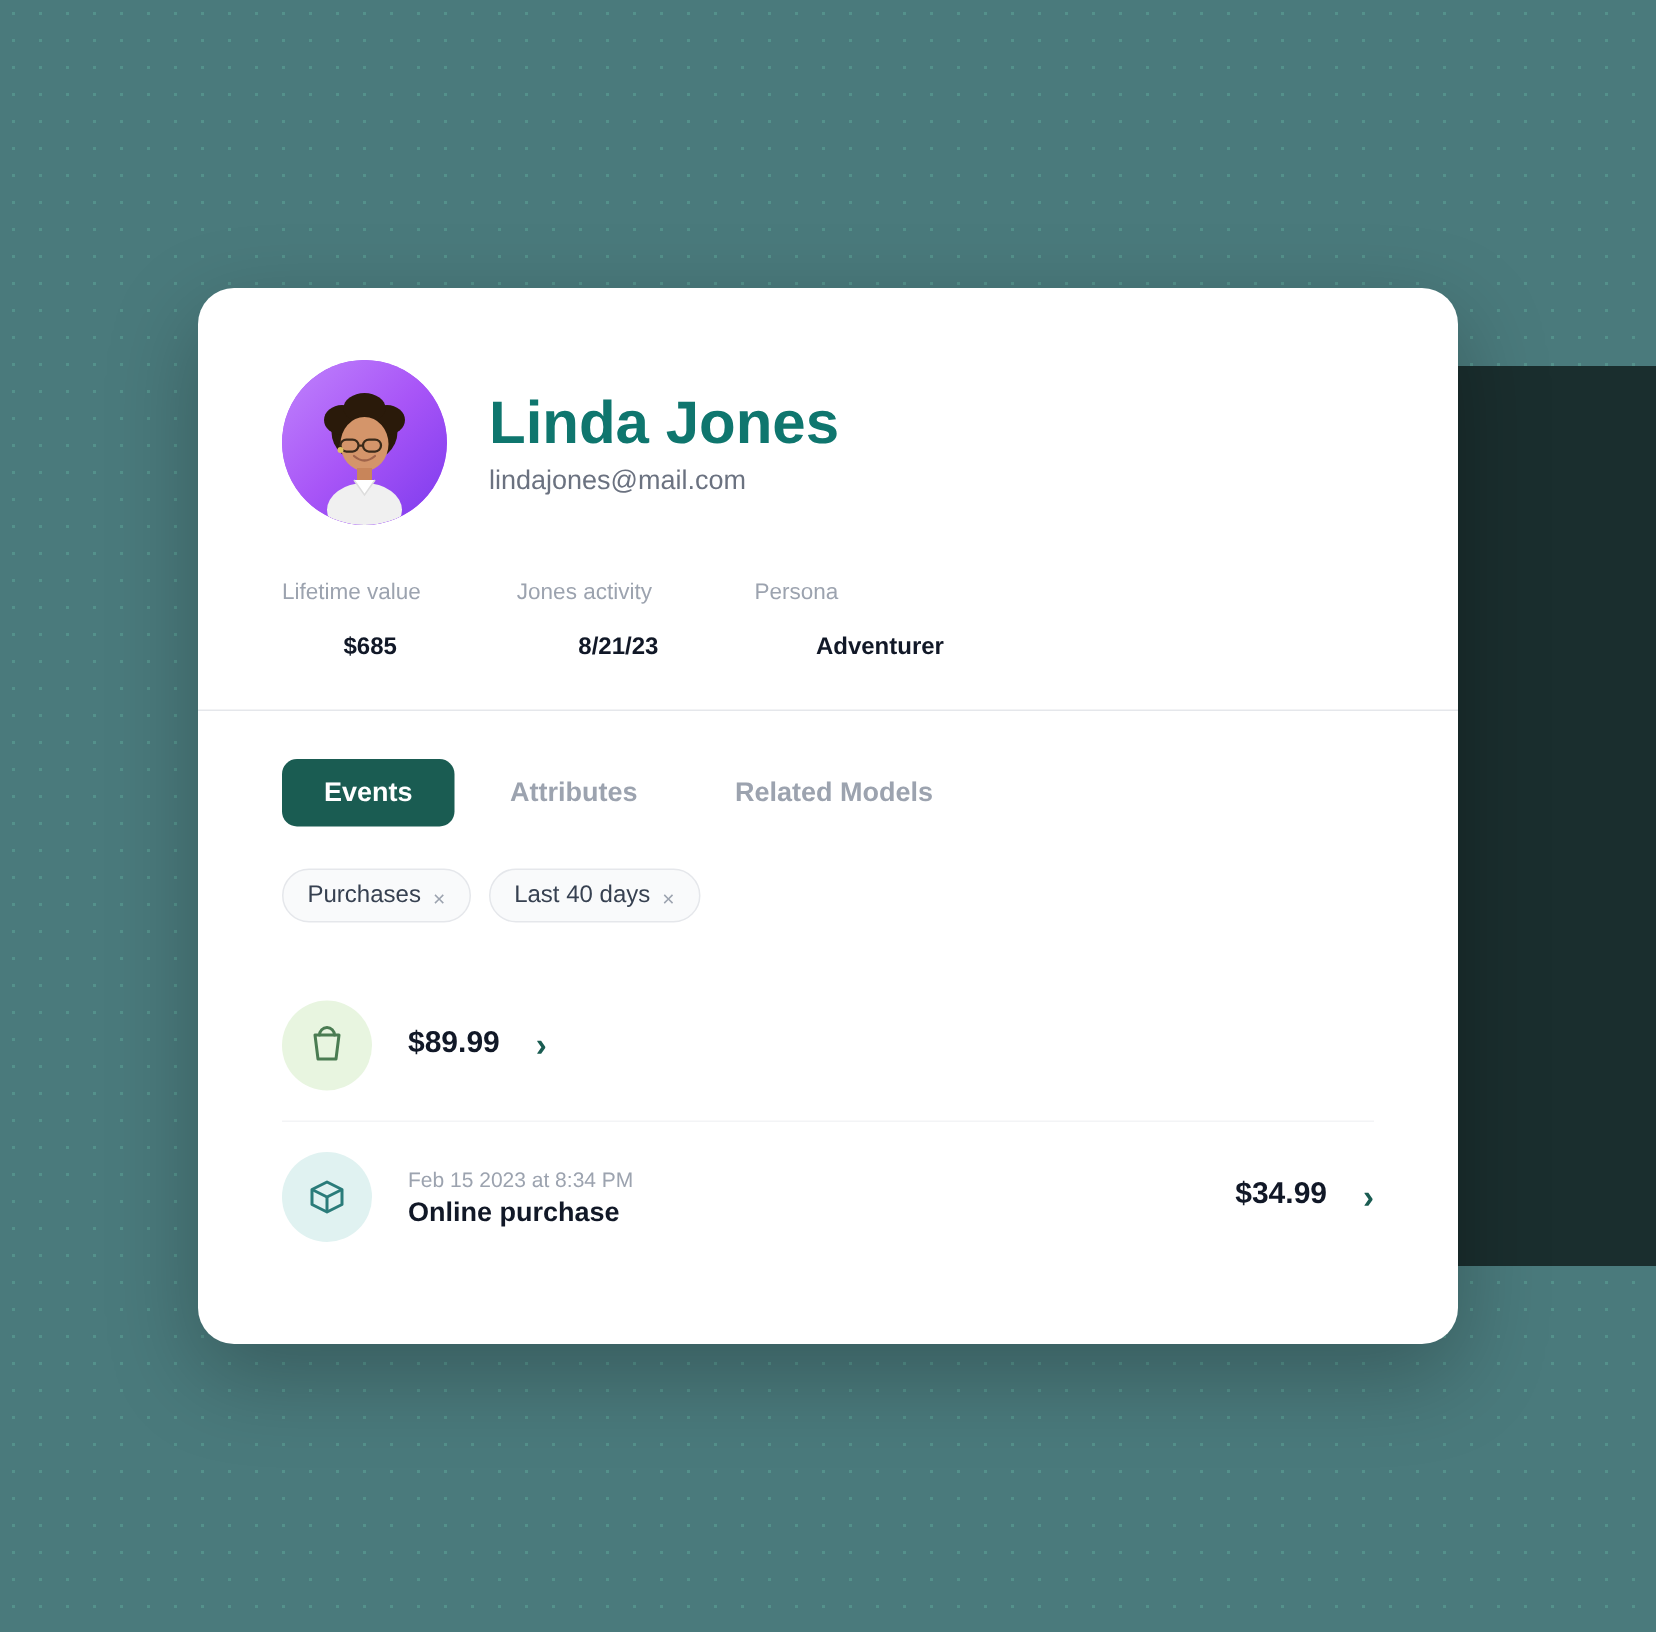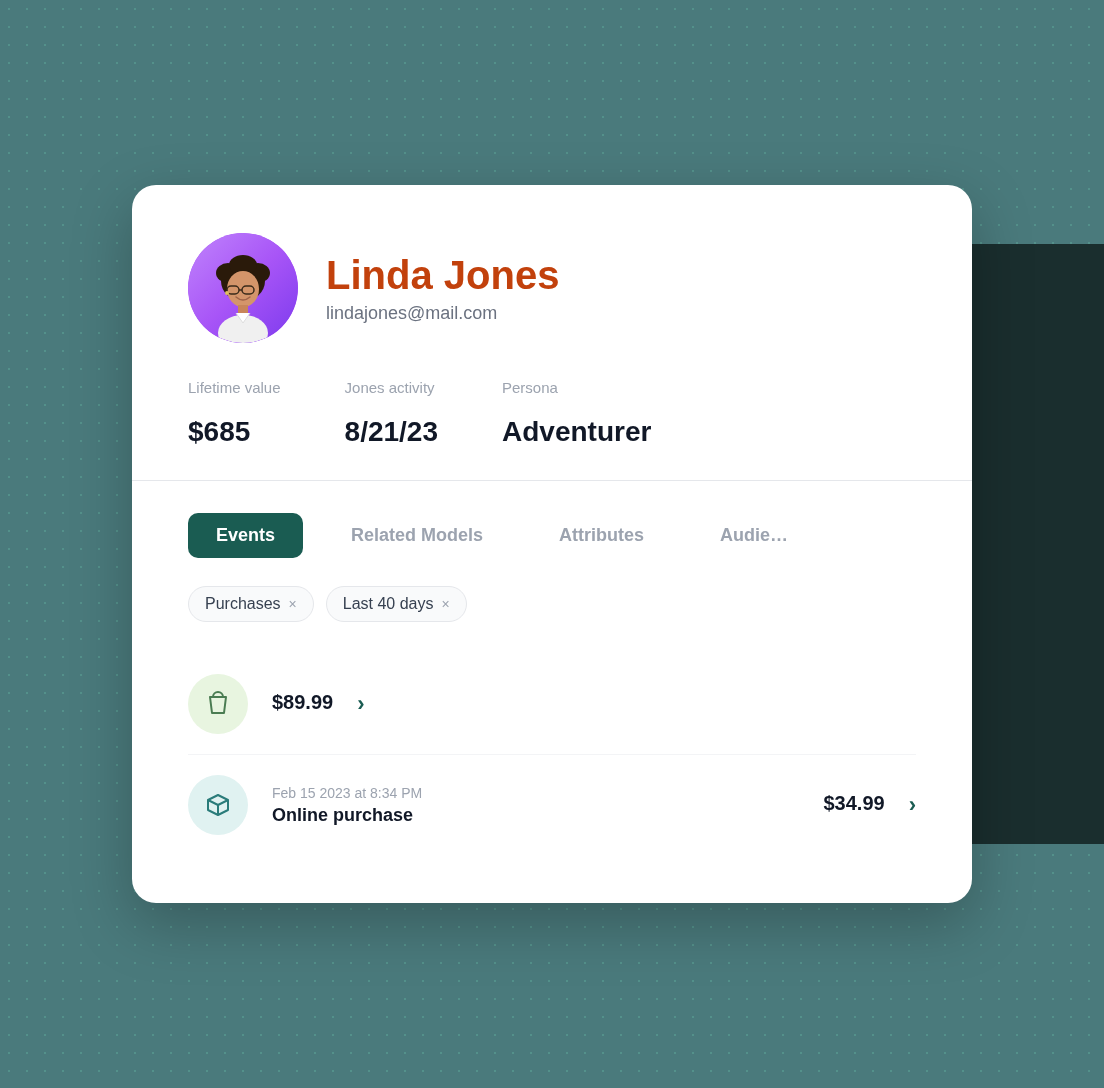--- a/index.html
+++ b/index.html
@@ -89,21 +89,21 @@
     }
 
     .profile-info {
       display: flex;
       flex-direction: column;
     }
 
     .profile-name {
       font-size: 40px;
       font-weight: 800;
-      color: #c2410c;
+      color: #0f766e;
       line-height: 1.1;
       margin-bottom: 6px;
     }
 
     .profile-email {
       font-size: 18px;
       color: #6b7280;
     }
 
     .stats-row {
@@ -118,41 +118,42 @@
       gap: 20px;
     }
 
     .stat-label {
       font-size: 15px;
       color: #9ca3af;
       font-weight: 400;
     }
 
     .stat-value {
-      font-size: 28px;
+      font-size: 16px;
       font-weight: 700;
       color: #111827;
+      margin-left: 41px;
     }
 
     
     .divider {
       height: 1px;
       background: #e5e7eb;
       margin: 0 0 0 0;
     }
 
     
     .tabs-section {
       padding: 32px 56px 0 56px;
     }
 
     .tabs-row {
       display: flex;
       align-items: center;
-      gap: 20px;
+      gap: 9px;
       margin-bottom: 28px;
     }
 
     .tab {
       padding: 12px 28px;
       border-radius: 10px;
       font-size: 18px;
       font-weight: 600;
       cursor: pointer;
       border: none;
@@ -167,21 +168,21 @@
 
     
     .filter-row {
       display: flex;
       gap: 12px;
       margin-bottom: 32px;
     }
 
     .chip {
       display: flex;
-      align-items: center;
+      align-items: flex-end;
       gap: 8px;
       padding: 8px 16px;
       border-radius: 20px;
       border: 1.5px solid #e5e7eb;
       background: #f9fafb;
       font-size: 16px;
       color: #374151;
       cursor: pointer;
     }
 
@@ -322,23 +323,22 @@
         <span class="stat-value">Adventurer</span>
       </div>
     </div>
   </div>
 
   <div class="divider"></div>
 
   <div class="tabs-section">
     <div class="tabs-row">
       <button class="tab active">Events</button>
+      <button class="tab">Attributes</button>
       <button class="tab">Related Models</button>
-      <button class="tab">Attributes</button>
-      <button class="tab">Audie…</button>
     </div>
 
     <div class="filter-row">
       <div class="chip">
         <span>Purchases</span>
         <span class="chip-close">×</span>
       </div>
       <div class="chip">
         <span>Last 40 days</span>
         <span class="chip-close">×</span>

